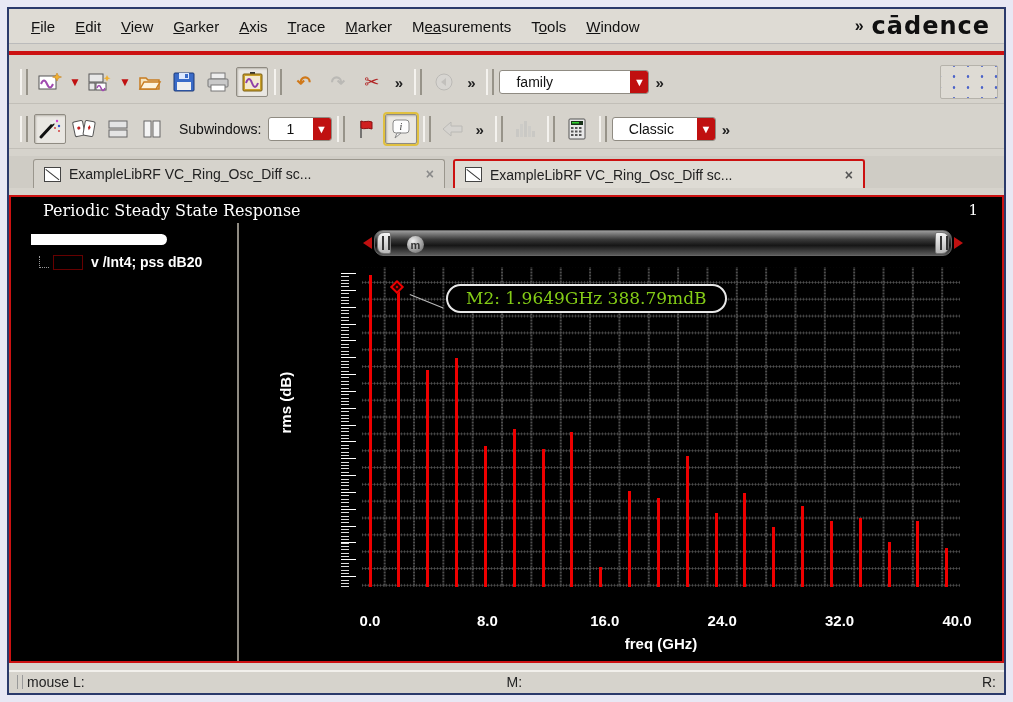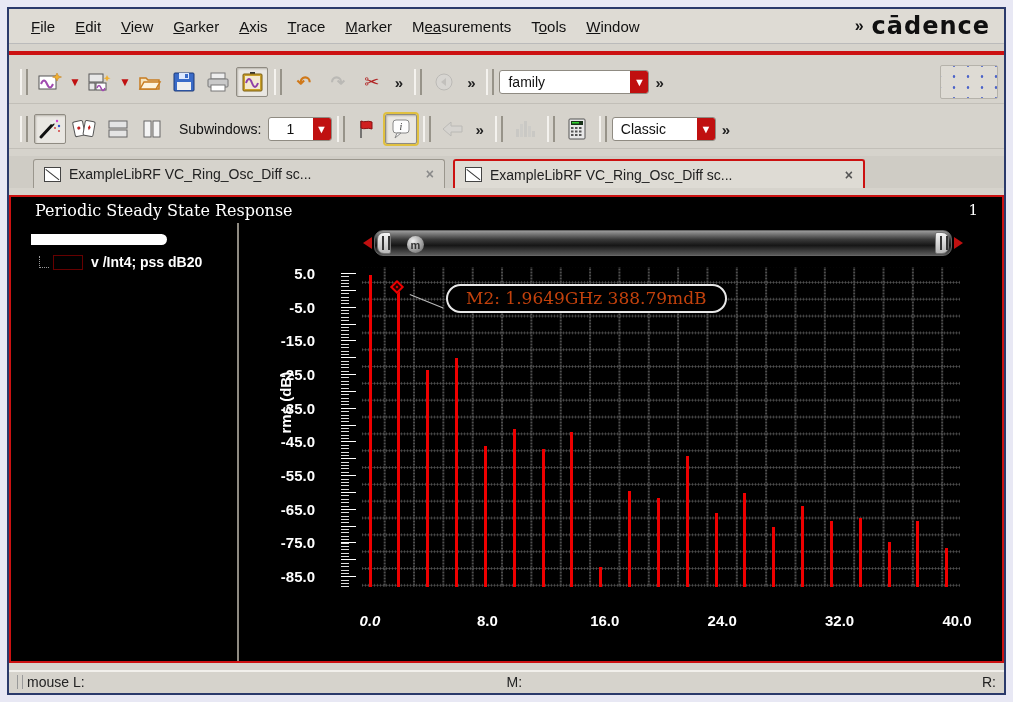--- a/index.html
+++ b/index.html
@@ -31,21 +31,21 @@
   .tbtn.pressed.info-hl { outline:2px solid #e0c040; }
   .tbtn.disabled { opacity:.45; }
   .dd-tri { color:#c01010; font-size:12px; margin:0 2px; }
   .glyph { font-size:17px; line-height:1; }
   .glyph.undo { color:#d07818; font-weight:bold; }
   .glyph.redo { color:#9a9a9a; font-weight:bold; }
   .glyph.cut  { color:#b02020; font-size:18px; }
   .overflow { font-size:15px; font-weight:bold; color:#222; margin:0 6px; }
   .combo { display:flex; align-items:center; border:1px solid #8f8b82; background:#fff;
            height:24px; border-radius:3px; overflow:hidden; }
-  .combo .val { padding:0 8px; font-size:14px; color:#111; }
+  .combo .val { padding:0 16px; font-size:14px; color:#111; }
   .combo .btn { width:18px; height:100%; background:#c01010; color:#fff; display:flex;
                 align-items:center; justify-content:center; font-size:11px; }
   .combo.family { width:150px; } .combo.family .val { flex:1; }
   .combo.subw { width:64px; } .combo.subw .val { flex:1; text-align:center; }
   .combo.classic { width:104px; } .combo.classic .val { flex:1; }
   .tb-label { font-size:14px; color:#111; margin:0 6px 0 10px; white-space:nowrap; }
   .dotted-panel { margin-left:auto; width:58px; height:34px; border:1px solid #b5b2aa;
                   background:#dedbd4 radial-gradient(circle,#4a62c8 1px,transparent 1.6px);
                   background-size:14px 11px; background-position:6px 5px; border-radius:2px; }
 
@@ -58,21 +58,21 @@
   .tab .ticon { width:17px; height:15px; background:#fff; border:1px solid #444; position:relative; flex:none; }
   .tab .ticon::after { content:""; position:absolute; left:1px; top:1px; width:17px; height:1px;
                        background:#333; transform:rotate(38deg); transform-origin:0 0; }
   .tab .tlabel { flex:1; overflow:hidden; text-overflow:ellipsis; }
   .tab .close { color:#8a8a8a; font-size:14px; font-weight:bold; }
   .tab.active .close { color:#555; }
 
   
   .graphwin { height:468px; border:2px solid #cc1111; background:#000; display:flex; flex-direction:column; }
   .gtitle-row { height:26px; display:flex; align-items:center; padding:0 24px; color:#fff;
-                font-family:"DejaVu Serif", serif; font-size:16px; background:#000; }
+                font-family:"DejaVu Serif", serif; font-size:16px; background:#000;margin-left:8px; }
   .gtitle-row .num { margin-left:auto; font-size:15px; }
   .gbody { position:relative; flex:1; background:#000; }
 
   .legend { position:absolute; left:18px; top:3px; width:207px; height:100%; }
   .legend-header { height:19px; background:#b6b3ac; color:#111; font-size:14px; padding:1px 6px;
                    border:1px solid #8f8b82; }
   .legend-blob { margin:8px 0 0 2px; width:136px; height:11px; background:#fff; border-radius:0 6px 6px 0; }
   .legend-item { display:flex; align-items:center; margin:9px 0 0 10px; }
   .legend-item .conn { width:10px; height:12px; border-left:1px dotted #999; border-bottom:1px dotted #999; margin-right:4px; }
   .legend-item .swatch { width:30px; height:15px; border:1px solid #600; margin-right:8px; }
@@ -121,21 +121,21 @@
             radial-gradient(circle,#4f4f4f 0.8px, transparent 1.4px);
           background-size:29.35px 3px, 3px 16.84px;
           background-position:8px 7px, 8px 7px; }
   .stem { position:absolute; width:3px; background:#ee0000; }
   .mk-diamond { position:absolute; width:10px; height:10px; border:2px solid #ee0000; background:#200;
                 transform:rotate(45deg); }
   .mk-diamond::after { content:""; position:absolute; left:2px; top:2px; width:2px; height:2px; background:#ee0000; }
   .mk-connector { position:absolute; left:48px; top:27px; width:36px; height:1px; background:#bbb;
                   transform:rotate(22deg); transform-origin:0 0; }
   .mk-callout { position:absolute; left:84px; top:17px; height:29px; padding:2px 18px;
-                border:2px solid #e8e8e8; border-radius:15px; background:#000; color:#c2410c;
+                border:2px solid #e8e8e8; border-radius:15px; background:#000; color:#84cc16;
                 font-family:"DejaVu Serif", serif; font-size:17px; white-space:nowrap; }
 
   
   .statusbar { height:23px; background:#d6d3cc; border-top:2px solid #f2f0ec; display:flex;
                align-items:center; font-size:14px; color:#222; position:relative; padding:0 8px; }
   .statusbar .sgrip { width:6px; height:14px; border-left:1px solid #999; border-right:1px solid #999; margin-right:4px; }
   .statusbar .mid { position:absolute; left:50%; }
   .statusbar .right { margin-left:auto; }
   .bottomrow { height:31px; display:flex; align-items:stretch; padding:2px 4px 4px 4px; gap:2px; }
   .counter { width:80px; background:#f2dcdc; border:1px solid #9a968d; font-size:14px; color:#222;
@@ -415,32 +415,20 @@
           <span class="sl-arrow left"></span>
           <div class="sl-bar">
             <span class="sl-cap l"></span>
             <span class="sl-cap r"></span>
             <span class="sl-badge">m</span>
           </div>
           <span class="sl-arrow right"></span>
         </div>
 
         <div class="y-axis-label">rms (dB)</div>
-        <div class="ytick-labels">
-            <div style="top: 41.7368px;">5.0</div>
-            <div style="top: 75.4211px;">-5.0</div>
-            <div style="top: 109.105px;">-15.0</div>
-            <div style="top: 142.789px;">-25.0</div>
-            <div style="top: 176.474px;">-35.0</div>
-            <div style="top: 210.158px;">-45.0</div>
-            <div style="top: 243.842px;">-55.0</div>
-            <div style="top: 277.526px;">-65.0</div>
-            <div style="top: 311.211px;">-75.0</div>
-            <div style="top: 344.895px;">-85.0</div>
-          </div>
         <div class="y-ruler"></div>
 
         <div class="plot">
           <div class="mk-connector"></div>
           <div class="mk-callout">M2: 1.9649GHz 388.79mdB</div>
         <div class="stem" style="left: 6.5px; top: 7.41053px; height: 312.589px; background: rgb(238, 0, 0);"></div>
             <div class="stem" style="left: 35.3349px; top: 22.2693px; height: 297.731px; background: rgb(238, 0, 0);"></div>
             <div class="stem" style="left: 64.1727px; top: 102.737px; height: 217.263px; background: rgb(238, 0, 0);"></div>
             <div class="stem" style="left: 92.9357px; top: 90.9474px; height: 229.053px; background: rgb(238, 0, 0);"></div>
             <div class="stem" style="left: 121.846px; top: 178.526px; height: 141.474px; background: rgb(238, 0, 0);"></div>
@@ -457,27 +445,28 @@
             <div class="stem" style="left: 438.972px; top: 239.158px; height: 80.8421px; background: rgb(238, 0, 0);"></div>
             <div class="stem" style="left: 467.882px; top: 254.316px; height: 65.6842px; background: rgb(238, 0, 0);"></div>
             <div class="stem" style="left: 496.645px; top: 250.947px; height: 69.0526px; background: rgb(238, 0, 0);"></div>
             <div class="stem" style="left: 525.555px; top: 274.526px; height: 45.4737px; background: rgb(238, 0, 0);"></div>
             <div class="stem" style="left: 554.318px; top: 254.316px; height: 65.6842px; background: rgb(238, 0, 0);"></div>
             <div class="stem" style="left: 583.227px; top: 281.263px; height: 38.7368px; background: rgb(238, 0, 0);"></div>
             <div class="mk-diamond" style="left: 29.8349px; top: 15.2693px;"></div>
           </div>
 
         <div class="xtick-labels">
-            <div style="left: -20px; font-style: italic;">0.0</div>
+            <div style="left: -20px;">0.0</div>
             <div style="left: 97.4px;">8.0</div>
             <div style="left: 214.8px;">16.0</div>
             <div style="left: 332.2px;">24.0</div>
             <div style="left: 449.6px;">32.0</div>
             <div style="left: 567px;">40.0</div>
           </div>
+        <div class="x-axis-label">freq (GHz)</div>
       </div>
     </div>
 
     <div class="statusbar">
       <span class="sgrip"></span>
       <span>mouse L:</span>
       <span class="mid">M:</span>
       <span class="right">R:</span>
     </div>
 

